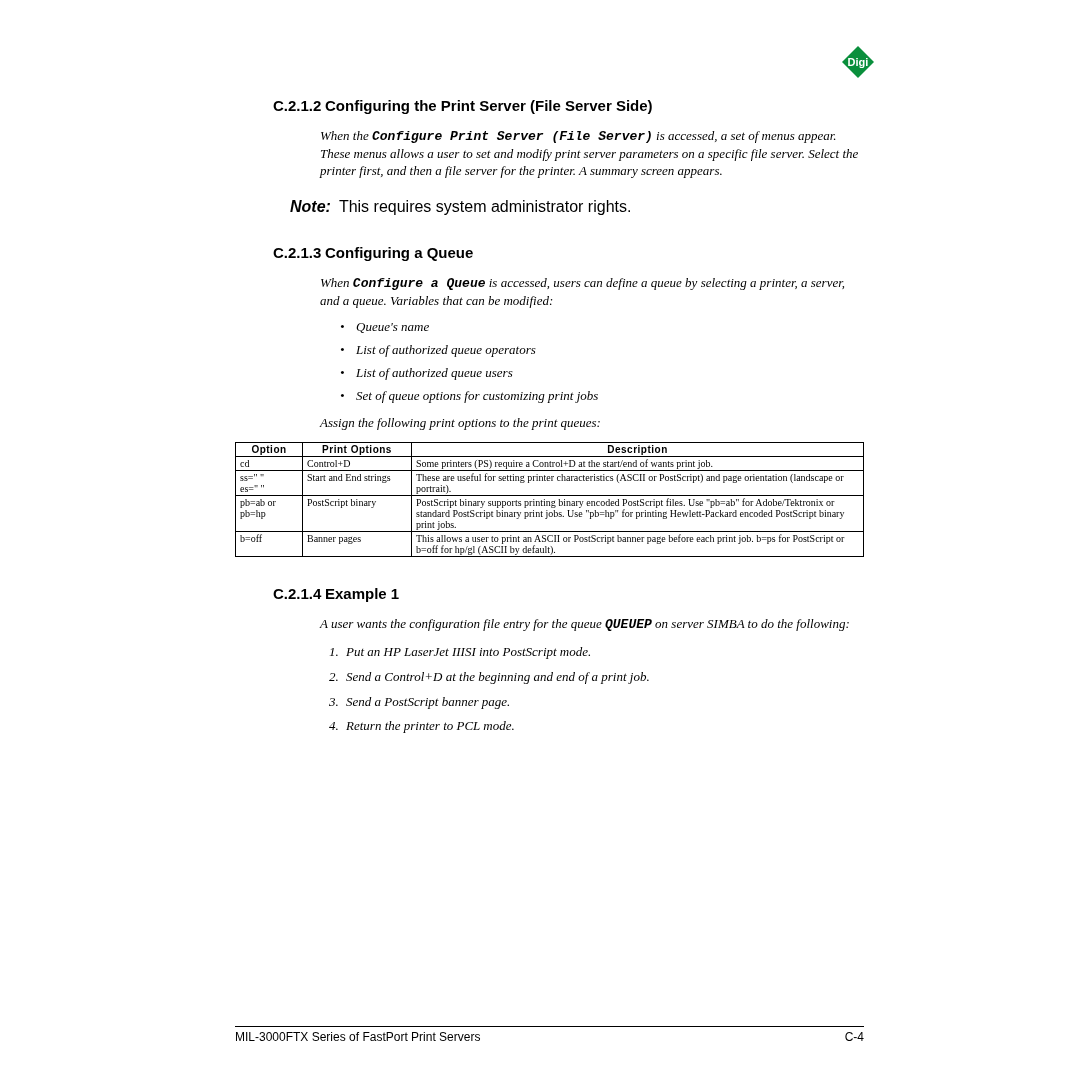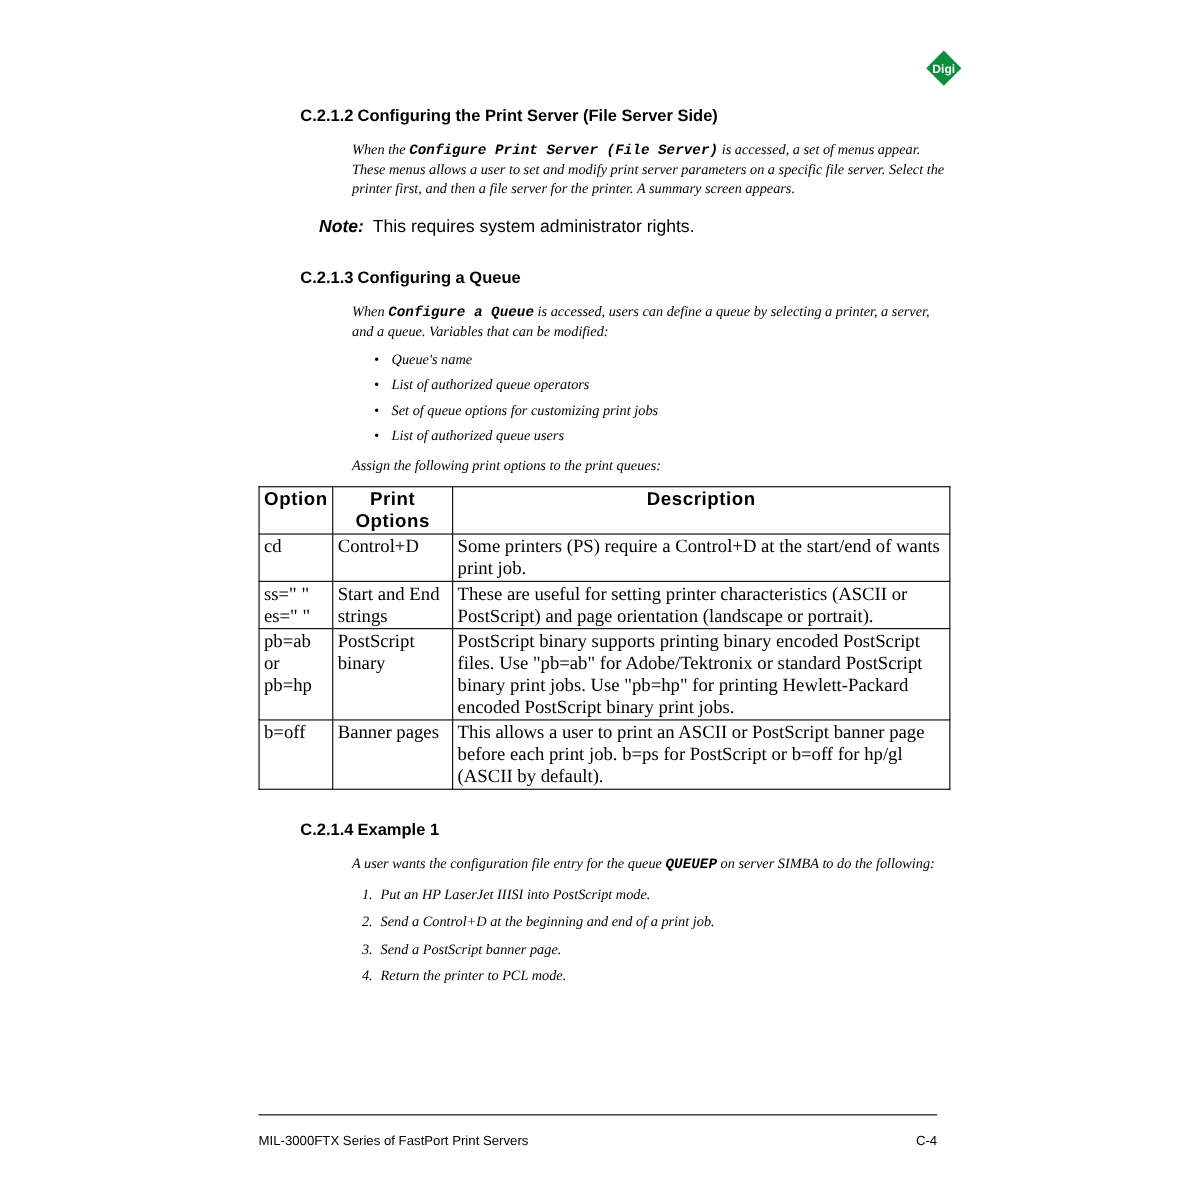--- a/index.html
+++ b/index.html
@@ -76,21 +76,21 @@
   .table-caption {
     font-family: Arial, Helvetica, sans-serif;
     font-weight: bold;
     font-size: 13px;
     text-align: center;
     margin: 14px 0 4px 0;
   }
   table.opts {
     border-collapse: collapse;
     width: 100%;
-    font-size: 17px;
+    font-size: 10px;
   }
   table.opts th, table.opts td {
     border: 1px solid #000;
     padding: 1px 4px;
     vertical-align: top;
     text-align: left;
   }
   table.opts th {
     font-family: Arial, Helvetica, sans-serif;
     font-weight: bold;
@@ -104,25 +104,25 @@
     padding-left: 22px;
   }
   ol.steps li {
     margin: 8px 0;
     padding-left: 4px;
   }
   .footer {
     position:absolute;
     bottom:36px;
     left:235px;
-    right:228px;
+    right:216px;
     border-top:1px solid #000;
     font-family: Arial, Helvetica, sans-serif;
     font-size:12px;
-    padding-top:16px;
+    padding-top:3px;
     display:flex;
     justify-content:space-between;
   }
   .table-wrap { margin-left: 0; }
 </style>
 </head>
 <body>
 
 <div class="page">
 
@@ -148,22 +148,22 @@
   <div class="section-head">
     <span class="sec-num">C.2.1.3</span><span>Configuring a Queue</span>
   </div>
   <div class="body-block">
     <p>
       <span>When </span><span class="mono">Configure a Queue</span><span> is accessed, users can define a queue by selecting a printer, a server, and a queue.  Variables that can be modified:</span>
     </p>
     <ul class="bullets">
       <li>Queue's name</li>
       <li>List of authorized queue operators</li>
+      <li>List of authorized queue users</li>
       <li>Set of queue options for customizing print jobs</li>
-      <li>List of authorized queue users</li>
     </ul>
     <p>Assign the following print options to the print queues:</p>
   </div>
 
   <div class="table-wrap">
     <table class="opts">
       <thead>
         <tr>
           <th class="col-opt">Option</th>
           <th class="col-po">Print Options</th>

